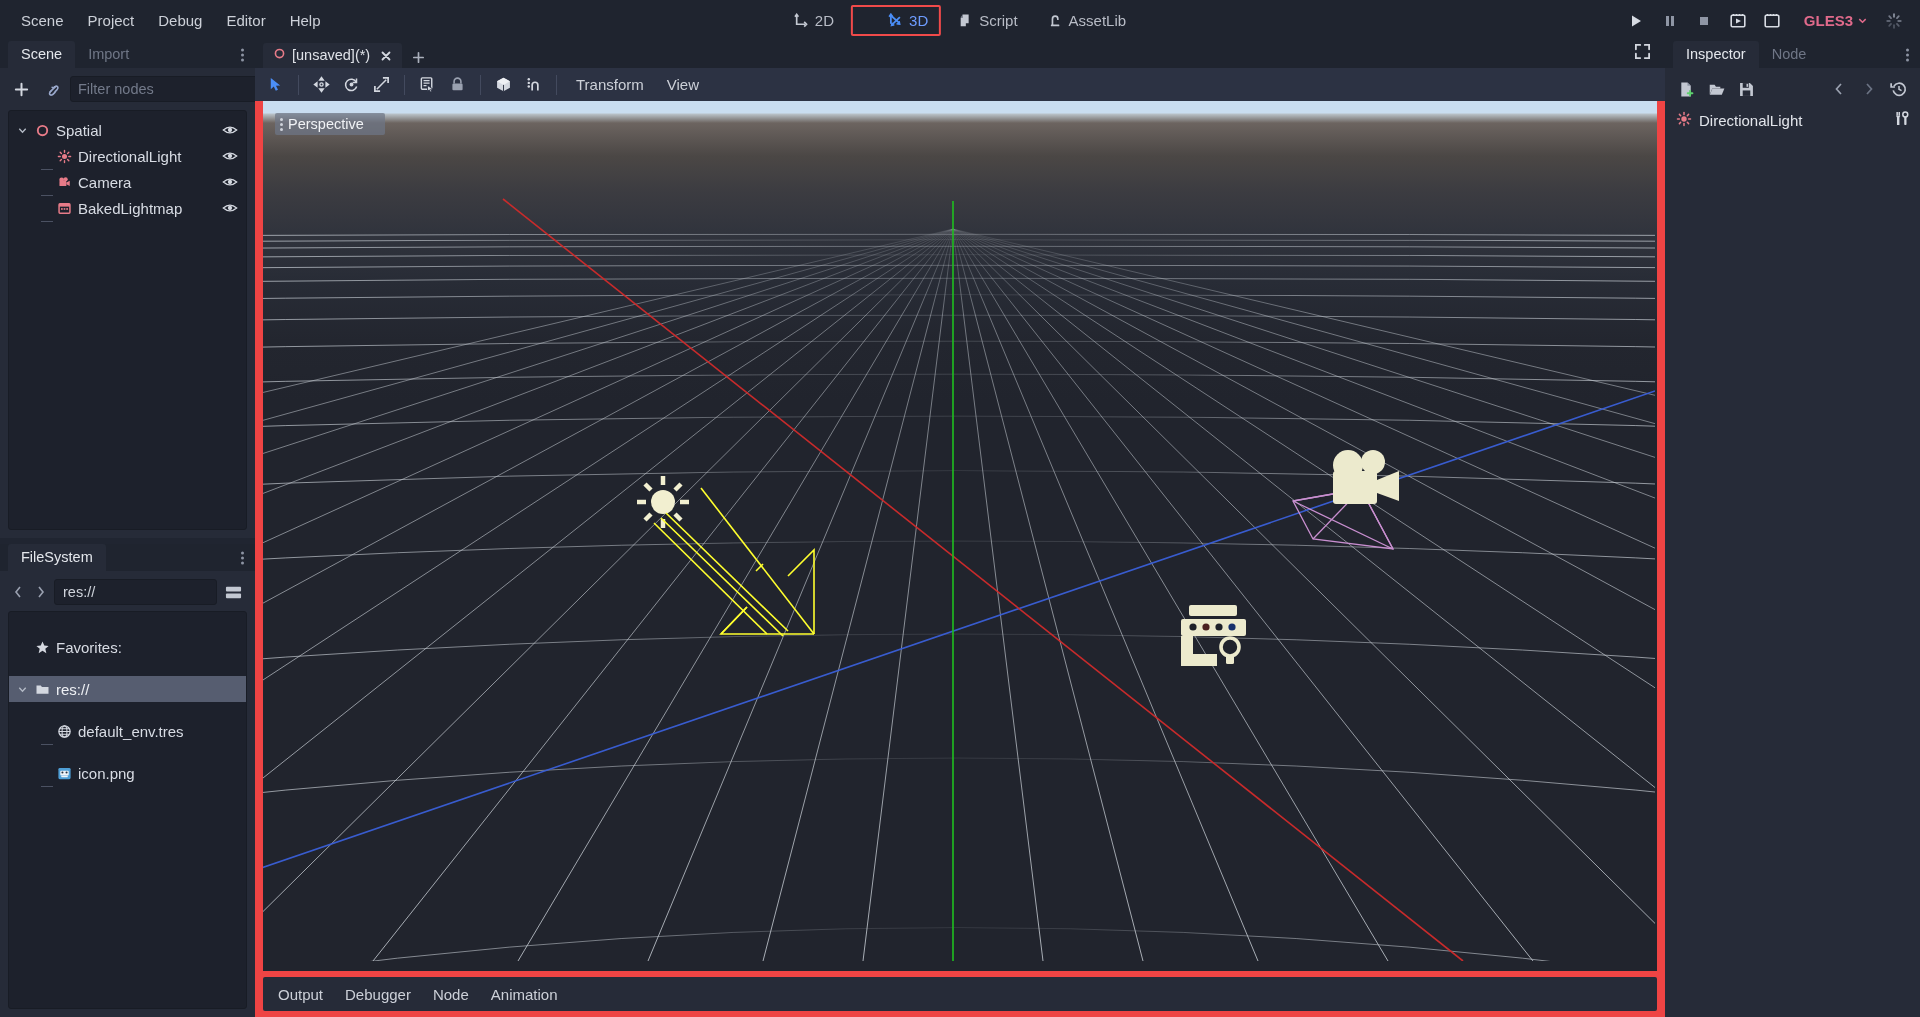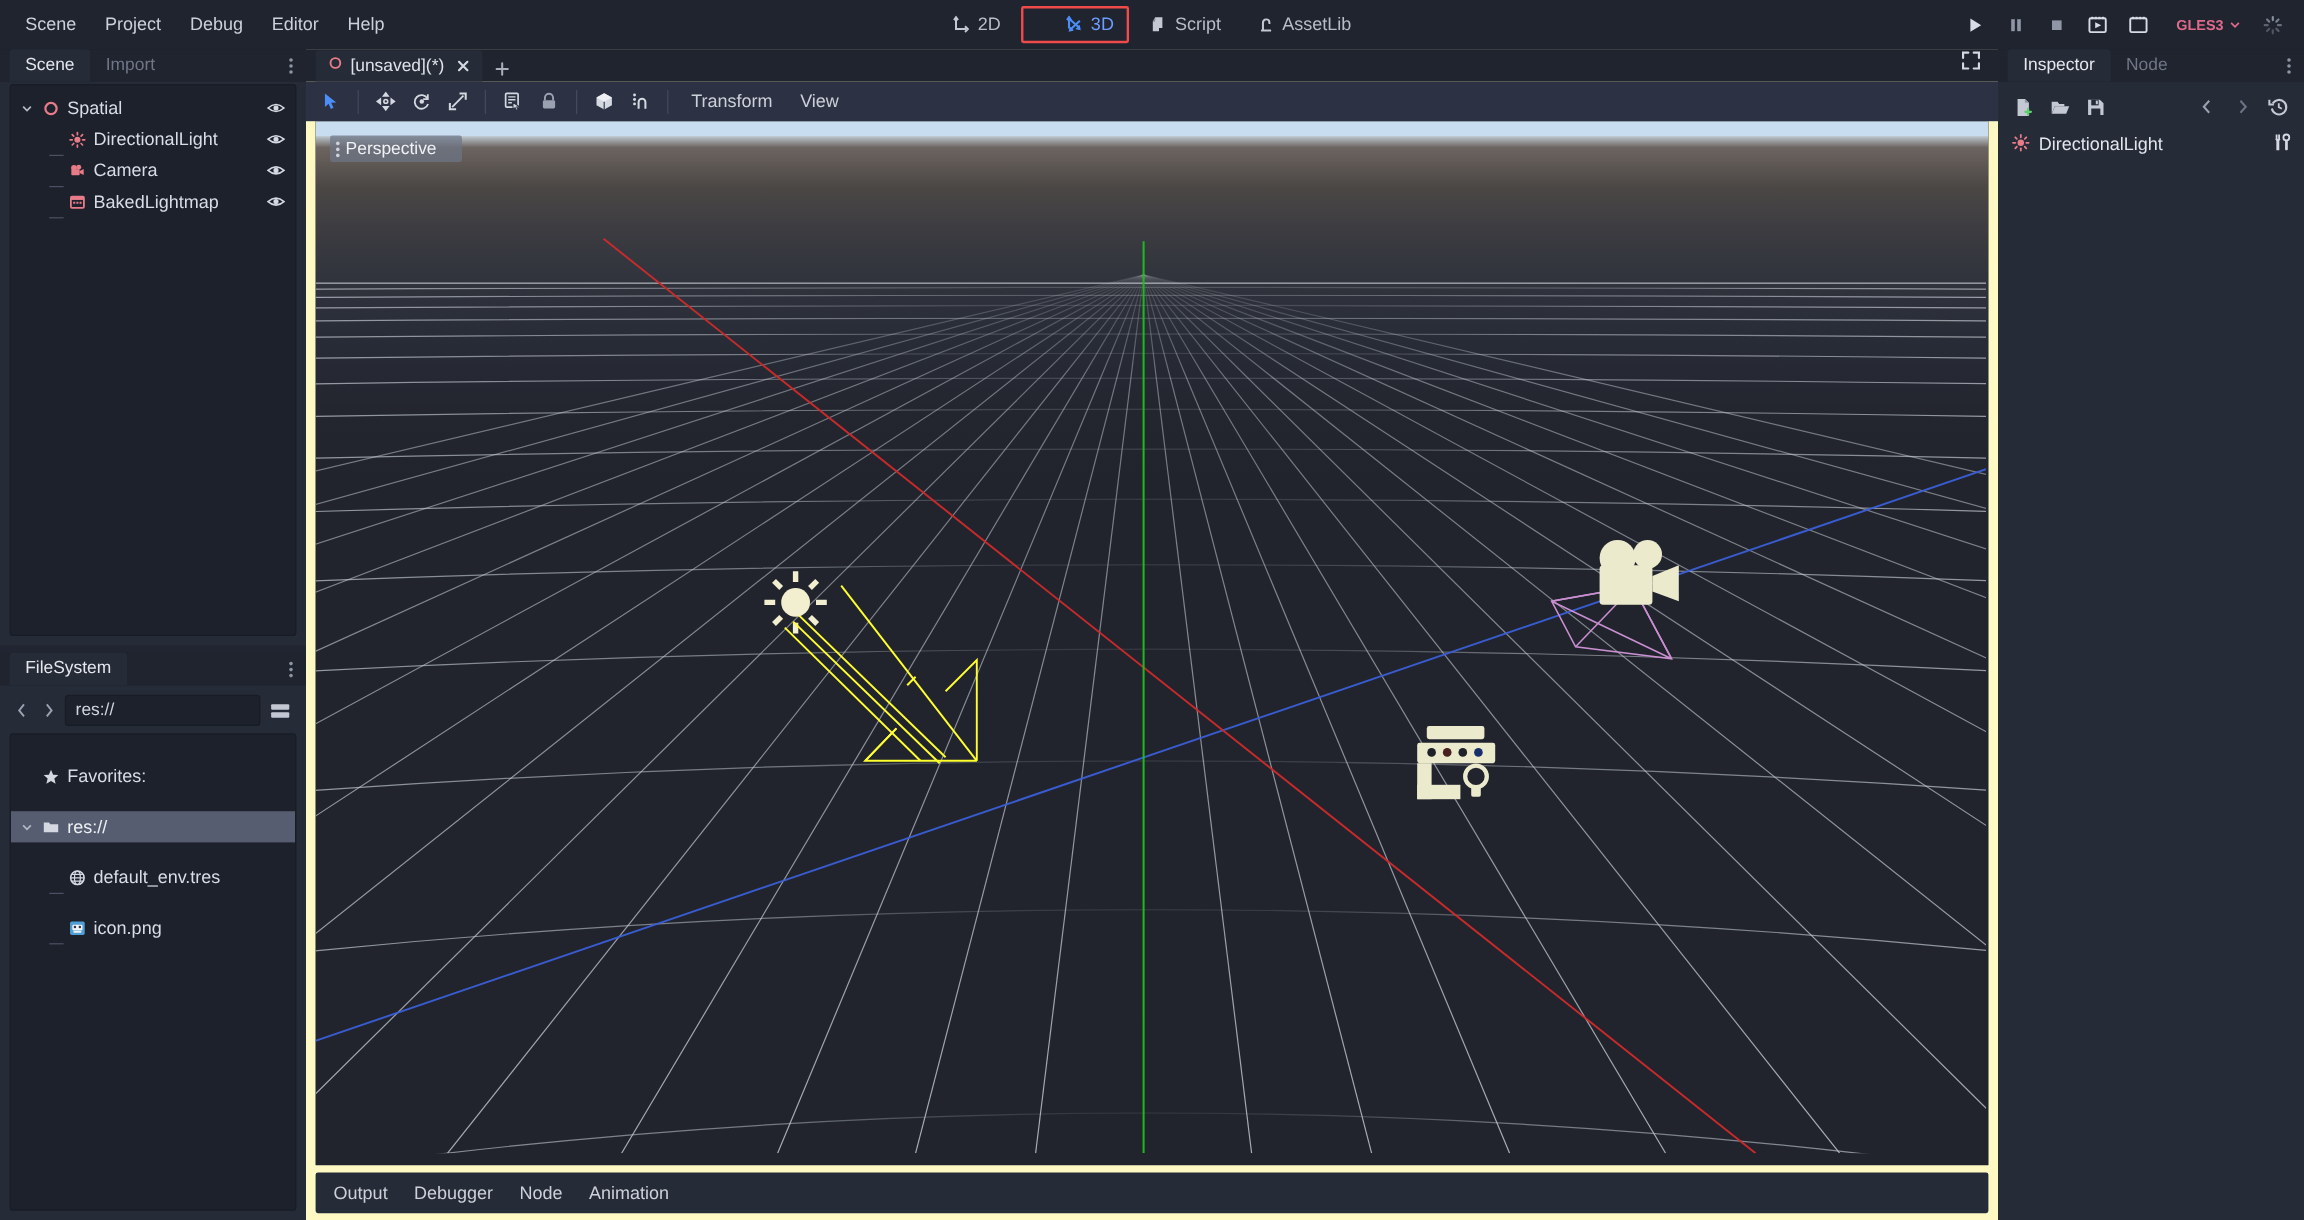--- a/index.html
+++ b/index.html
@@ -39,21 +39,21 @@
 
   .right-tools {
     position:absolute; right:10px; display:flex; align-items:center; gap:2px;
   }
   .rt-btn {
     width:32px; height:30px; display:flex; align-items:center; justify-content:center;
     border-radius:3px; cursor:pointer;
   }
   .renderer-btn {
     display:flex; align-items:center; gap:4px; padding:4px 8px; margin-left:6px;
-    color:#e06a8b; font-size:12px; font-weight:bold; border-radius:3px; cursor:pointer;
+    color:#e06a8b; font-size:15px; font-weight:bold; border-radius:3px; cursor:pointer;
   }
 
   
   .body-row { flex:1; display:flex; min-height:0; }
 
   
   .left-dock { width:255px; flex:0 0 255px; display:flex; flex-direction:column; background:#202531; }
 
   .dock-tabs {
     display:flex; align-items:flex-end; height:27px; background:#1f242f; position:relative;
@@ -126,21 +126,21 @@
     border-radius:3px; padding:6px 0 0 0; overflow:hidden; min-height:0;
   }
   .fs-row {
     display:flex; align-items:center; height:26px; padding:0 6px 0 4px;
     cursor:pointer; font-size:15px;margin-top:16px;
   }
   .fs-row.selected-band { background:#565d70; }
   .fs-row.selected-band .tree-label { color:#eef0f4; }
 
   
-  .center { flex:1; display:flex; flex-direction:column; min-width:0; background:#fef9c3; }
+  .center { flex:1; display:flex; flex-direction:column; min-width:0; background:#ef4444; }
   .scene-tabs-row {
     height:27px; flex:0 0 27px; background:#1f242f; display:flex; align-items:flex-end;
     padding-left:8px; position:relative;
   }
   .scene-tab {
     display:flex; align-items:center; gap:6px; padding:4px 8px 4px 10px;
     background:#262b38; border-radius:3px 3px 0 0; font-size:14.5px; color:#dfe2e8;
     cursor:pointer; line-height:17px;
   }
   .tab-close {
@@ -349,20 +349,42 @@
         <div class="dock-tab active">Scene</div>
         <div class="dock-tab">Import</div>
         <div class="dock-menu-dots">
           <i></i>
             <i></i>
             <i></i>
         </div>
       </div>
 
       <div class="dock-body scene-dock-body">
+        <div class="scene-toolbar">
+          <div class="icon-btn">
+            <svg width="17" height="17" viewBox="0 0 18 18">
+              <path d="M9 3 L9 15 M3 9 L15 9" stroke="#d4d8e0" stroke-width="2.1" stroke-linecap="round"></path>
+            </svg>
+          </div>
+          <div class="icon-btn">
+            <svg width="17" height="17" viewBox="0 0 18 18">
+              <path d="M7.2 10.8 Q5 13 6.4 14.4 Q7.8 15.8 10 13.6 L11.6 12" fill="none" stroke="#9aa9cc" stroke-width="1.7" stroke-linecap="round"></path>
+              <path d="M10.8 7.2 Q13 5 14.4 6.4" fill="none" stroke="#9aa9cc" stroke-width="1.7" stroke-linecap="round" transform="rotate(180 11.5 6.5)"></path>
+              <path d="M6.5 11.5 L11.5 6.5" stroke="#9aa9cc" stroke-width="1.7" stroke-linecap="round"></path>
+              <path d="M10.6 6.8 Q12.8 4.6 14.2 6 Q15.6 7.4 13.4 9.6 L11.8 11.2" fill="none" stroke="#9aa9cc" stroke-width="1.7" stroke-linecap="round"></path>
+            </svg>
+          </div>
+          <div class="search-field">
+            <input type="text" placeholder="Filter nodes" style="">
+            <svg width="15" height="15" viewBox="0 0 16 16">
+              <circle cx="6.8" cy="6.8" r="4.3" fill="none" stroke="#8f96a5" stroke-width="1.6"></circle>
+              <path d="M10.1 10.1 L14 14" stroke="#8f96a5" stroke-width="1.8" stroke-linecap="round"></path>
+            </svg>
+          </div>
+        </div>
 
         <div class="tree-panel">
 
           <div class="tree-row">
             <span class="tree-arrow">
               <svg width="11" height="11" viewBox="0 0 12 12">
                 <path d="M2.5 4.2 L6 7.8 L9.5 4.2" fill="none" stroke="#b4bac6" stroke-width="1.5"></path>
               </svg>
             </span>
             <span class="tree-icon">

